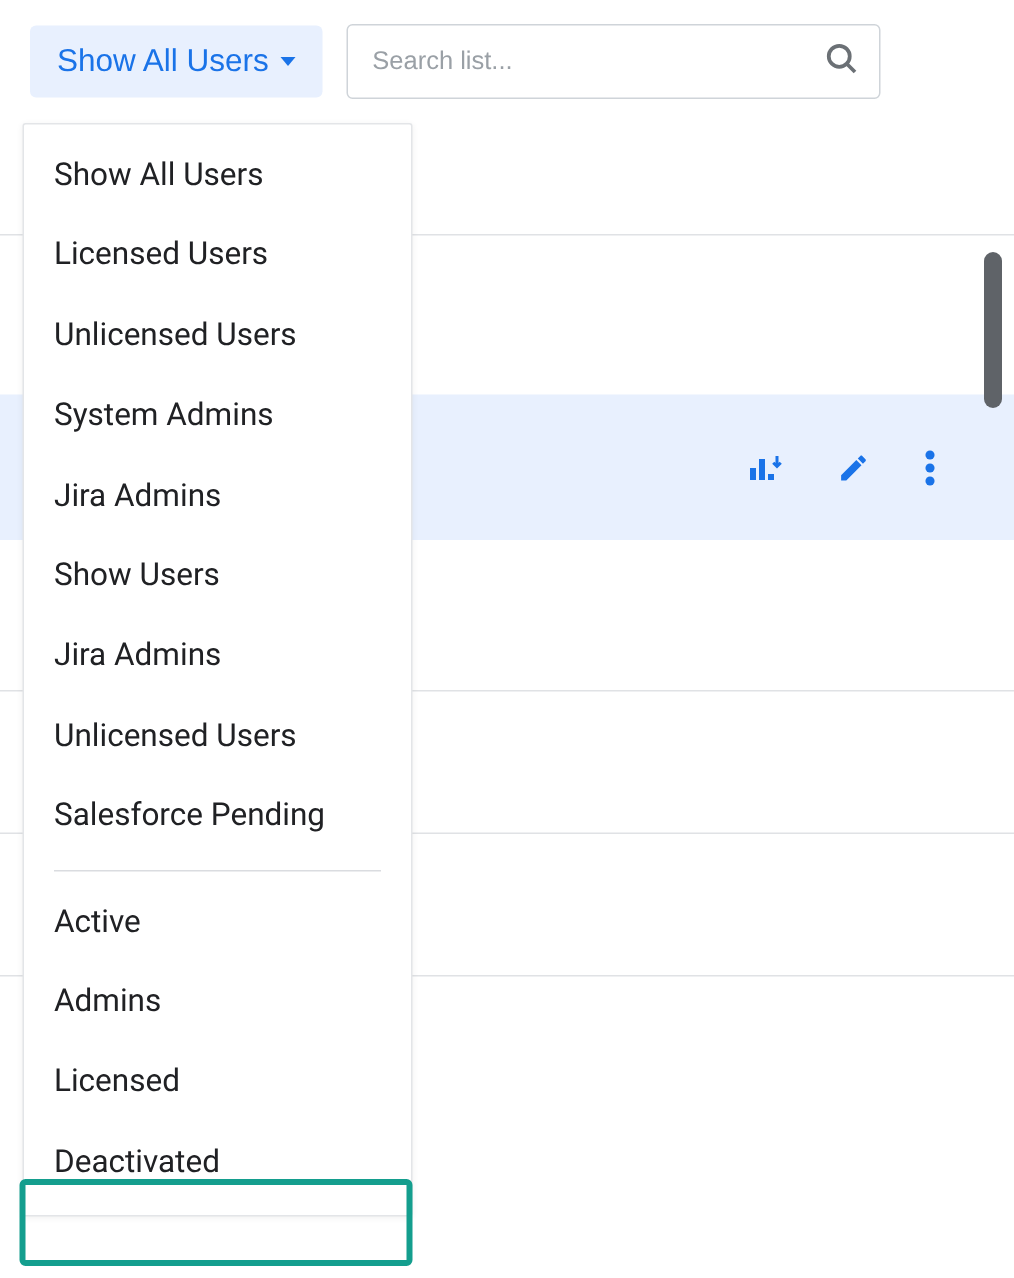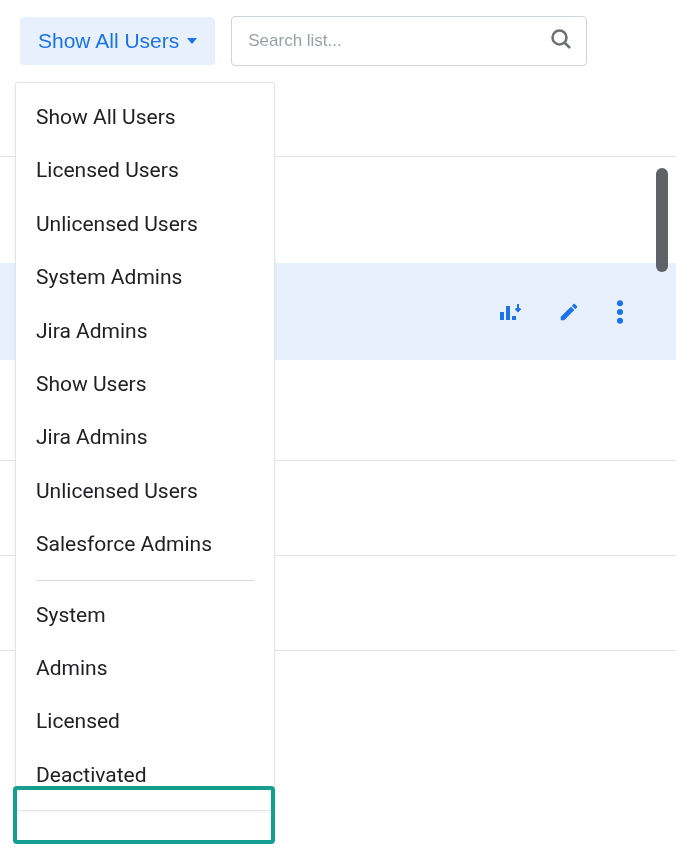--- a/index.html
+++ b/index.html
@@ -183,23 +183,23 @@
 
 <div class="dropdown">
   <div class="dropdown-item">Show All Users</div>
   <div class="dropdown-item">Licensed Users</div>
   <div class="dropdown-item">Unlicensed Users</div>
   <div class="dropdown-item">System Admins</div>
   <div class="dropdown-item">Jira Admins</div>
   <div class="dropdown-item">Show Users</div>
   <div class="dropdown-item">Jira Admins</div>
   <div class="dropdown-item">Unlicensed Users</div>
-  <div class="dropdown-item">Salesforce Admins</div>
+  <div class="dropdown-item">Salesforce Pending</div>
   <div class="dropdown-divider"></div>
-  <div class="dropdown-item">System</div>
+  <div class="dropdown-item">Active</div>
   <div class="dropdown-item">Admins</div>
   <div class="dropdown-item">Licensed</div>
   <div class="dropdown-item">Deactivated</div>
 </div>
 
 <div class="highlight-box" style="left: 13px; top: 786px; width: 262px; height: 58px;"></div>
 
 <div class="scrollbar"></div>
 
 </body></html>

